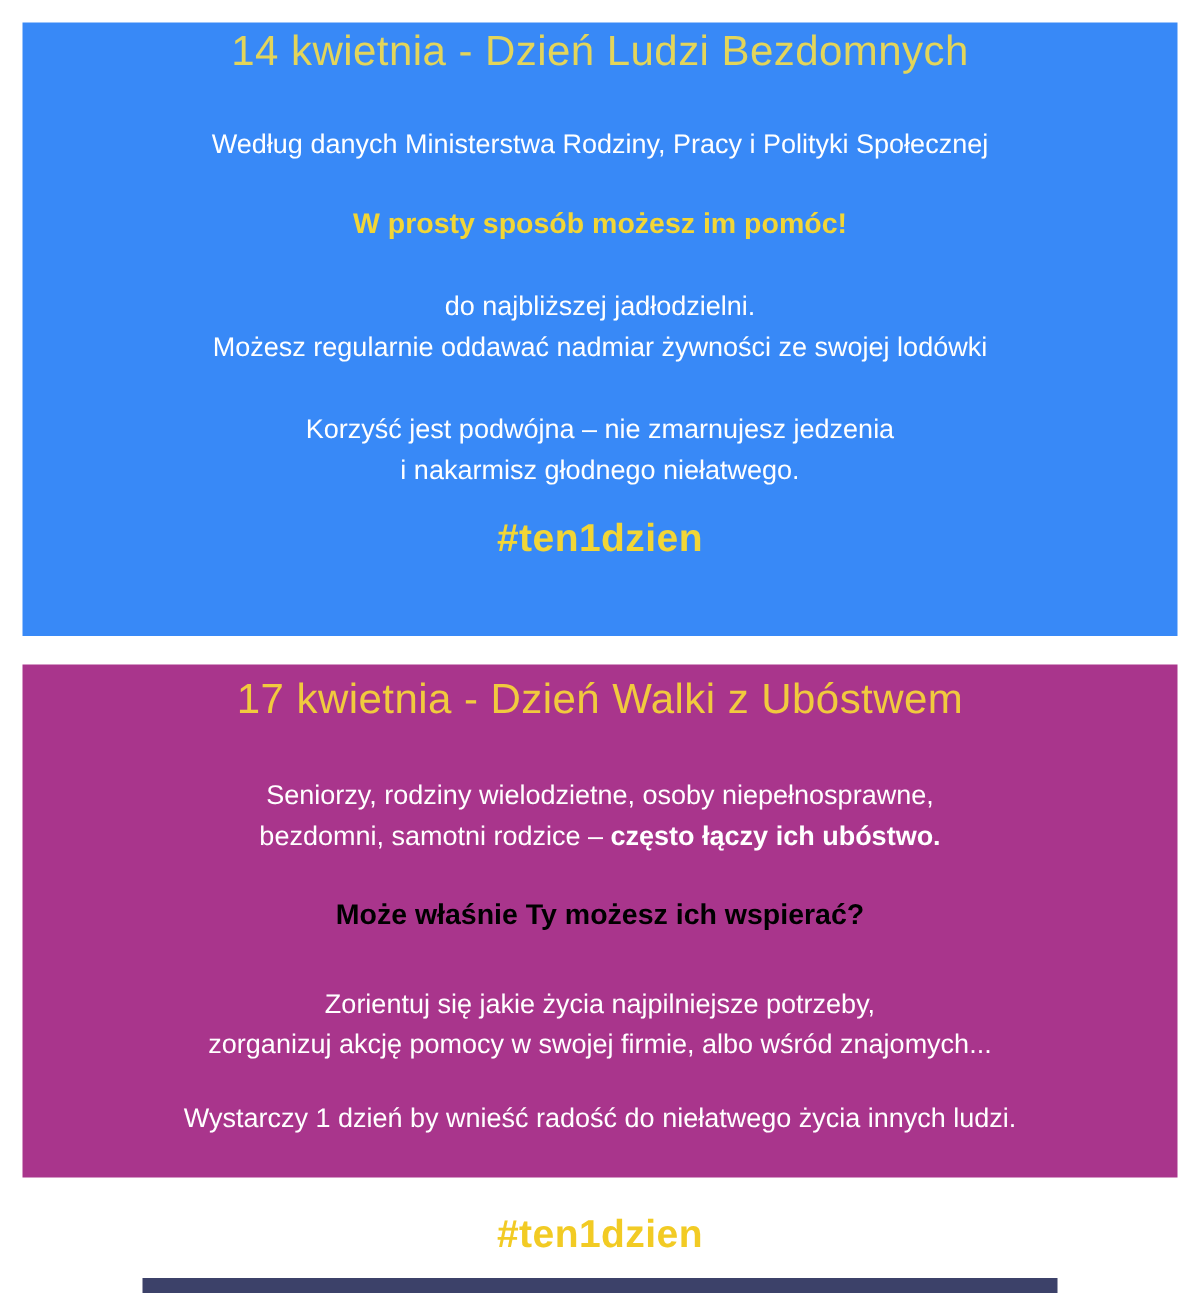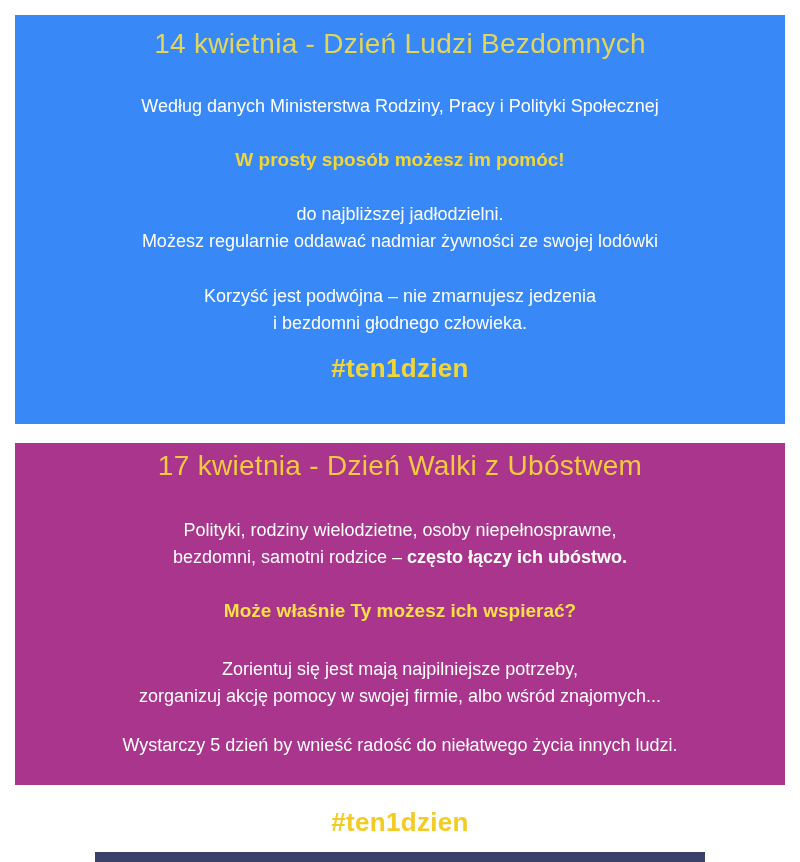--- a/index.html
+++ b/index.html
@@ -22,21 +22,21 @@
   #card1 { top: 15px;  height: 409px; }
   #card2 { top: 443px; height: 342px; }
 
   .card-title {
     font-size: 28px;
     font-weight: 400;
     line-height: 30px;
     margin: 0;
     letter-spacing: 0.3px;
   }
-  #card1 .card-title { padding-top: 14px; }
+  #card1 .card-title { padding-top: 4px; }
   #card2 .card-title { padding-top: 8px; }
 
   .para {
     font-size: 18px;
     line-height: 27px;
     font-weight: 400;
     margin: 0;
     color: #ffffff;
   }
   .line { display: block; }
@@ -92,44 +92,44 @@
 
   <p class="highlight" style="color: rgb(242, 214, 54);">W prosty sposób możesz im pomóc!</p>
 
   <p class="para p2">
     <span class="line">do najbliższej jadłodzielni.</span>
     <span class="line">Możesz regularnie oddawać nadmiar żywności ze swojej lodówki</span>
   </p>
 
   <p class="para p3">
     <span class="line">Korzyść jest podwójna – nie zmarnujesz jedzenia</span>
-    <span class="line">i bezdomni głodnego człowieka.</span>
+    <span class="line">i nakarmisz głodnego niełatwego.</span>
   </p>
 
   <p class="hashtag" style="color: rgb(242, 214, 54);">#ten1dzien</p>
 </div>
 
 <div class="card" id="card2" style="background: rgb(169, 53, 140);">
 
   <h2 class="card-title" style="color: rgb(241, 202, 62);">17 kwietnia - Dzień Walki z Ubóstwem</h2>
 
   <p class="para p1">
-    <span class="line">Polityki, rodziny wielodzietne, osoby niepełnosprawne,</span>
+    <span class="line">Seniorzy, rodziny wielodzietne, osoby niepełnosprawne,</span>
     <span class="line">
       <span>bezdomni, samotni rodzice – </span><span class="bold">często łączy ich ubóstwo.</span>
     </span>
   </p>
 
-  <p class="highlight" style="color: #fde047;">Może właśnie Ty możesz ich wspierać?</p>
+  <p class="highlight" style="color: #000000;">Może właśnie Ty możesz ich wspierać?</p>
 
   <p class="para p2">
-    <span class="line">Zorientuj się jest mają najpilniejsze potrzeby,</span>
+    <span class="line">Zorientuj się jakie życia najpilniejsze potrzeby,</span>
     <span class="line">zorganizuj akcję pomocy w swojej firmie, albo wśród znajomych...</span>
   </p>
 
   <p class="para p3">
-    <span class="line">Wystarczy 5 dzień by wnieść radość do niełatwego życia innych ludzi.</span>
+    <span class="line">Wystarczy 1 dzień by wnieść radość do niełatwego życia innych ludzi.</span>
   </p>
 
   <p class="hashtag" style="color: rgb(242, 203, 36);">#ten1dzien</p>
 </div>
 
 <div class="next-card-edge" style="background: rgb(60, 65, 105);"></div>
 
 </body></html>

